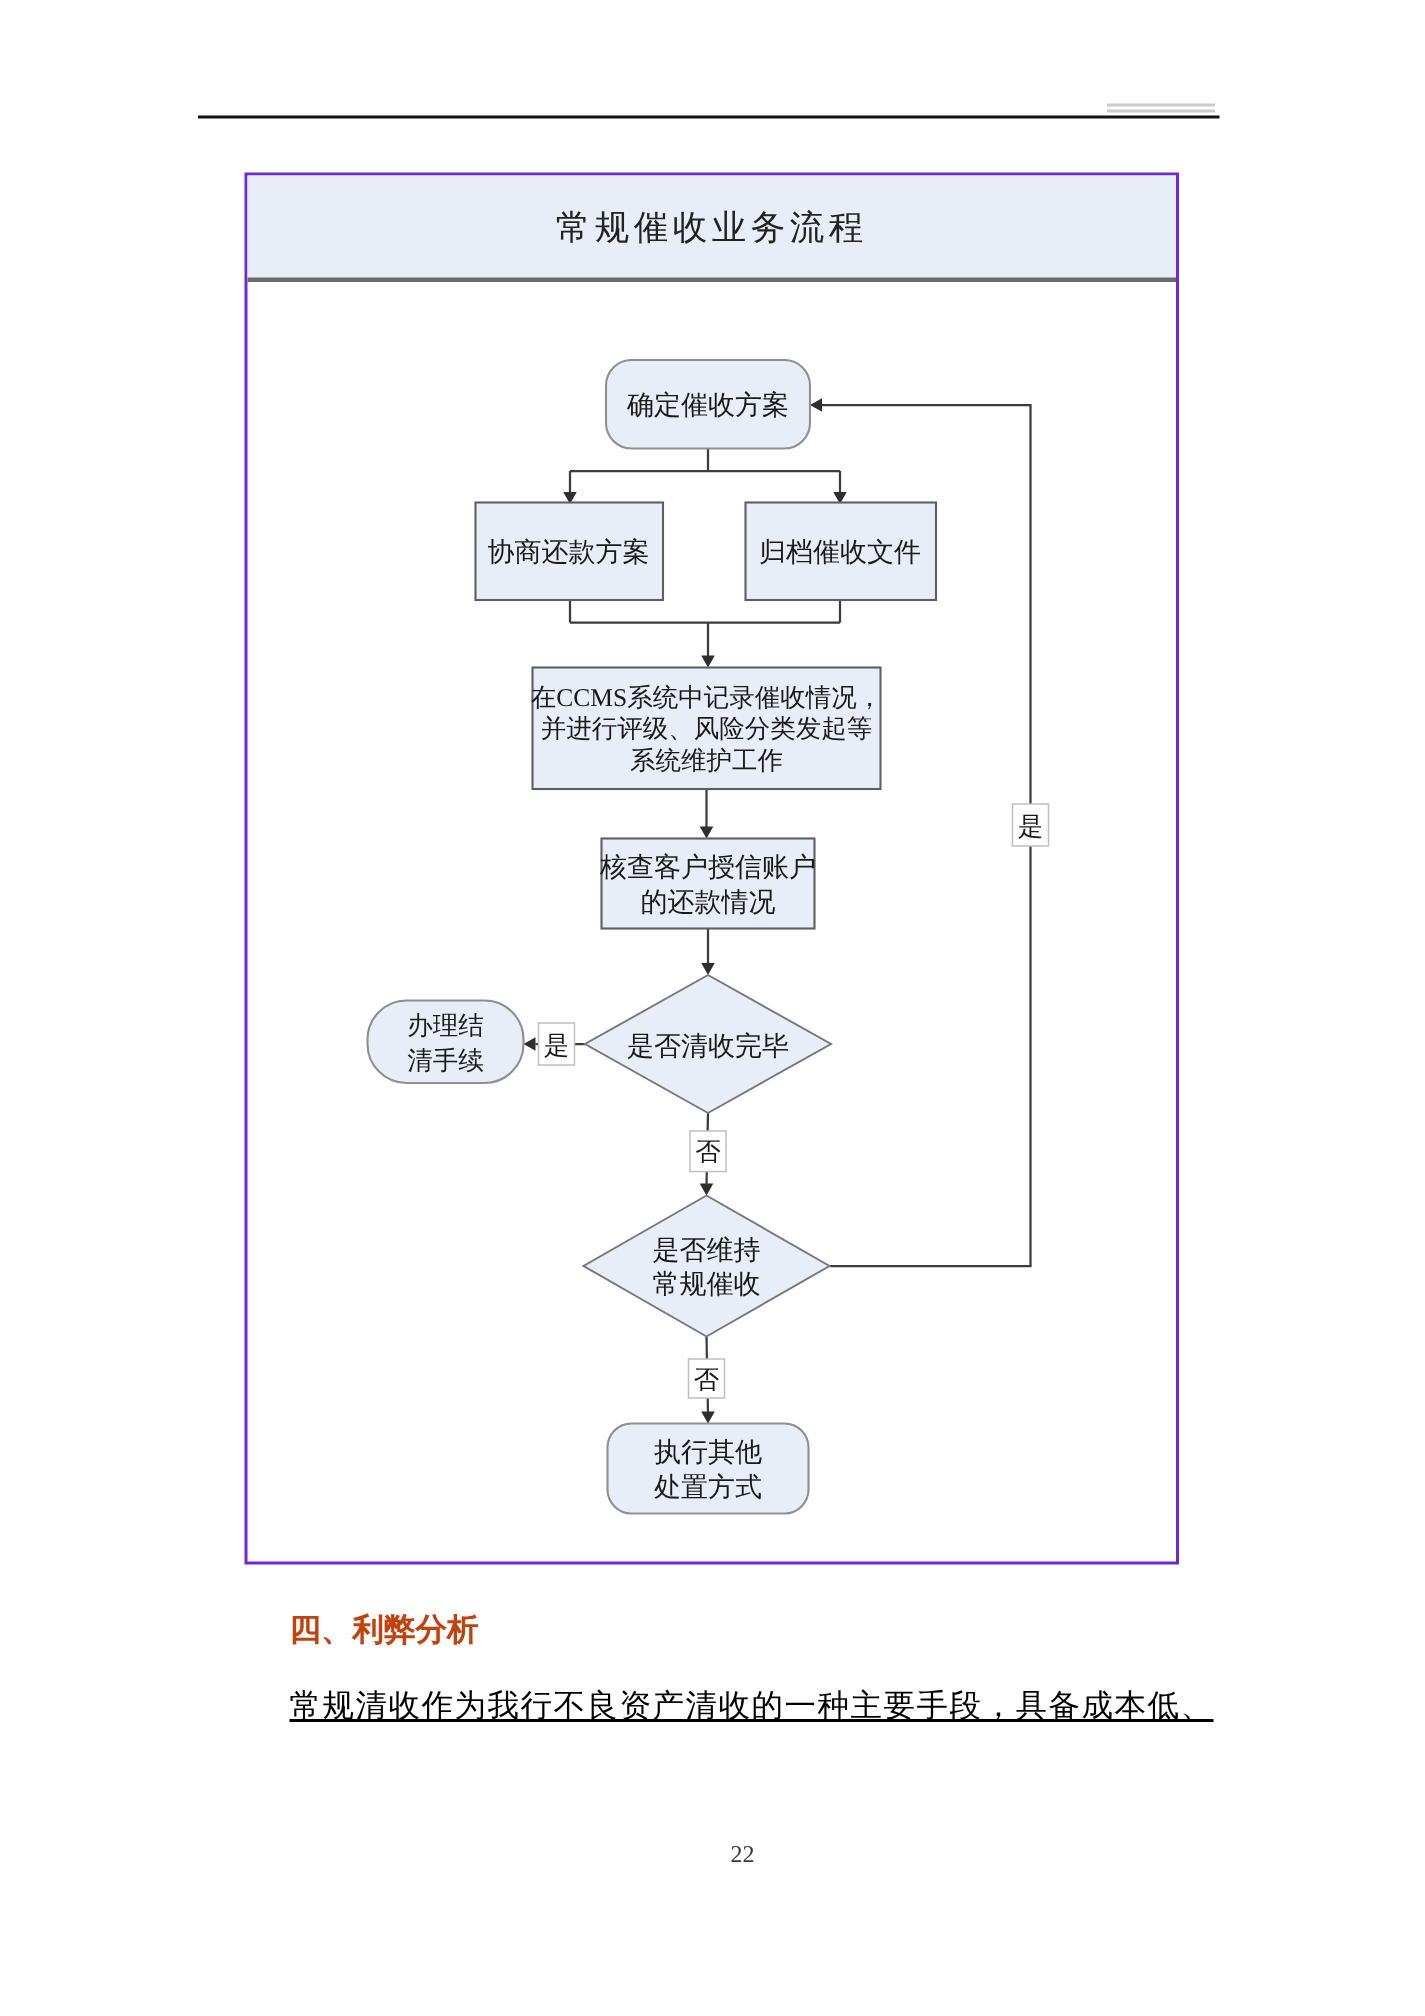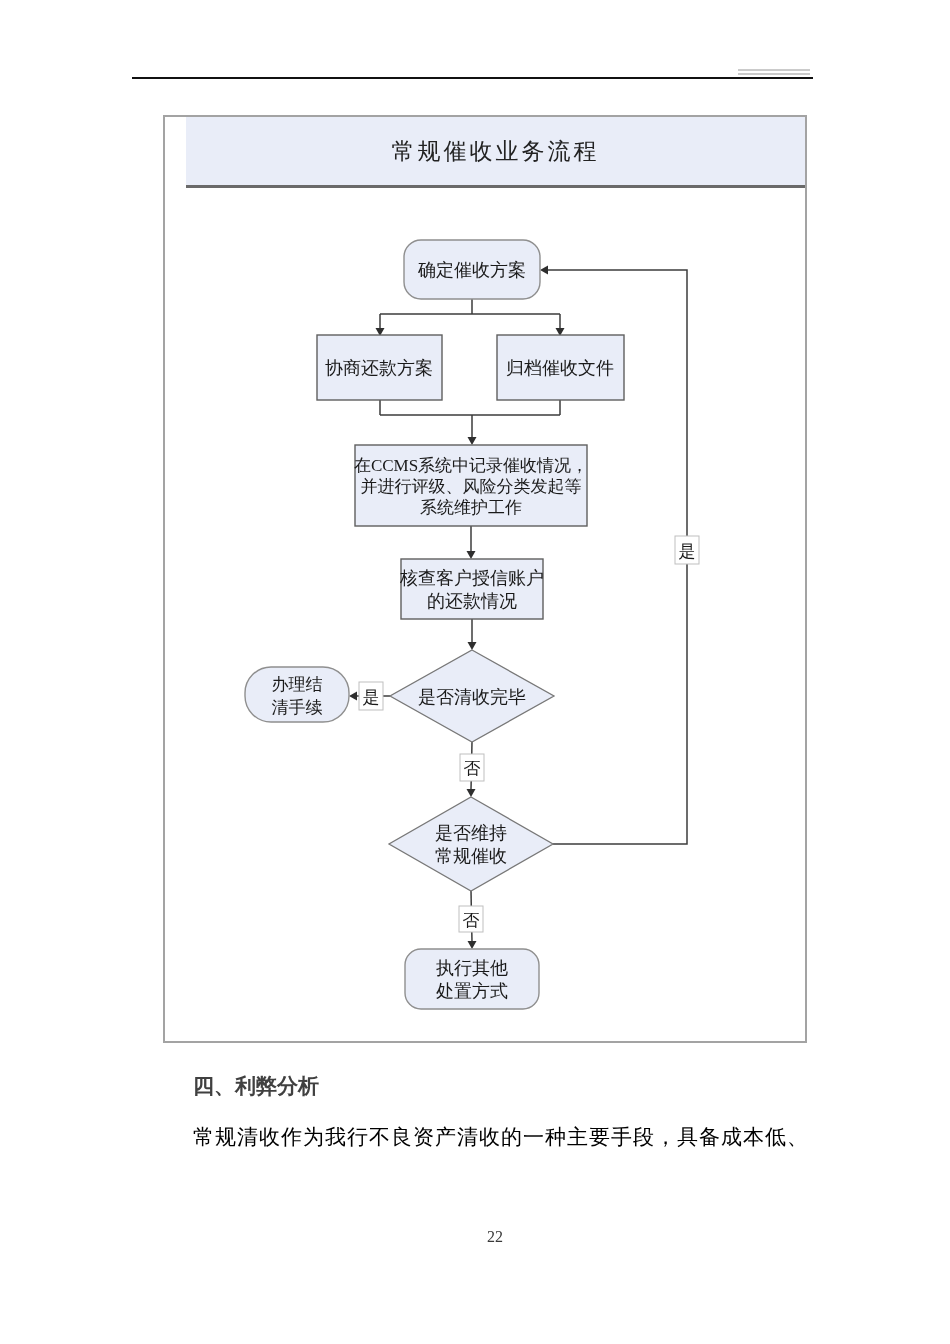--- a/index.html
+++ b/index.html
@@ -18,23 +18,22 @@
   .hdr-mark-a { left: 738px; top: 69px; width: 72px; }
   .hdr-mark-b { left: 738px; top: 73px; width: 72px; }
   .hdr-rule {
     position: absolute; left: 132px; top: 77px; width: 681px; height: 2px;
     background: #111111;
   }
   
   .fc-frame {
     position: absolute; left: 163px; top: 115px;
     width: 619px; height: 924px;
-    border: 2px solid #a3a3a3;
+    border: 2px solid #6d28d9;
     background: #ffffff;
-    padding-left: 21px;
   }
   .fc-title {
     height: 68px;
     background: #e9edf8;
     border-bottom: 3px solid #6a6a6a;
     display: flex; align-items: center; justify-content: center;
     font-size: 23px; color: #222222; letter-spacing: 3px;
   }
   .fc-svg { position: absolute; left: 0; top: 0; }
   .fc-svg text {
@@ -48,28 +47,28 @@
   .conn { fill: none; stroke: #3c3c3c; stroke-width: 1.5; }
   .arrow { fill: #2e2e2e; stroke: none; }
   .lblbox { fill: #ffffff; stroke: #bfbfbf; stroke-width: 1; }
   .ntext  { font-size: 18px; text-anchor: middle; dominant-baseline: central; }
   .stext  { font-size: 17px; text-anchor: middle; dominant-baseline: central; }
   .btext  { font-size: 17px; text-anchor: middle; dominant-baseline: central; }
   
   .sec-heading {
     position: absolute; left: 193px; top: 1072px;
     font-family: "Liberation Sans", "DejaVu Sans", sans-serif;
-    font-weight: bold; font-size: 21px; color: #404040;
+    font-weight: bold; font-size: 21px; color: #c2410c;
   }
   .para-line {
     position: absolute;
     font-family: "Liberation Sans", "DejaVu Sans", sans-serif;
     font-size: 21px; color: #000000; letter-spacing: 1px; white-space: nowrap;
   }
-  .para-line-1 { left: 193px; top: 1123px; }
+  .para-line-1 { left: 193px; top: 1123px; text-decoration: underline; }
   .para-line-2 { left: 140px; top: 1173px; }
   .page-number {
     position: absolute; left: 0; top: 1228px; width: 990px;
     text-align: center; font-size: 16px; color: #3a3a3a;
     font-family: "Liberation Serif", "DejaVu Serif", serif;
   }
 </style>
 </head>
 <body>
 

